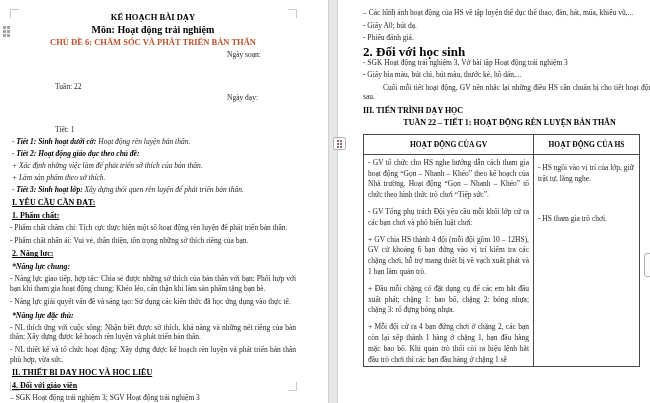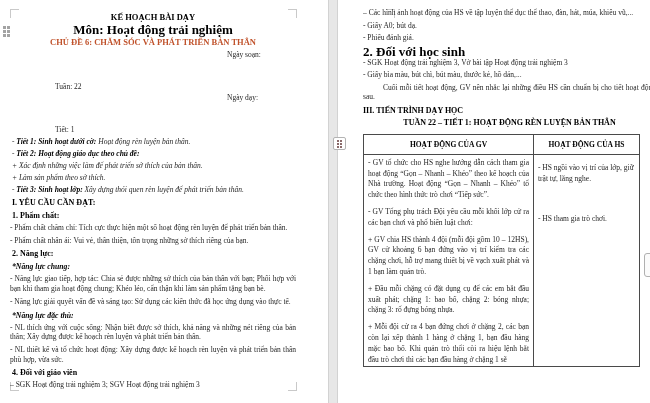--- a/index.html
+++ b/index.html
@@ -35,29 +35,29 @@
 
   
   .edge-widget { position:absolute; left:644px; top:253px; width:14px; height:22px;
                  border:1px solid #b0b0b0; border-radius:3px; background:#fbfbfb; }
 
   
   .content1 { position:absolute; left:10px; top:10px; width:286px;
               font-size:7.5px; line-height:9.7px; }
   .content1 p { margin:2px; }
   .doc-title { font-size:8.5px; line-height:11px; font-weight:bold; text-align:center; color:#000; margin:0 0 4px; }
-  .doc-mon   { font-size:13px;   line-height:10px; font-weight:bold; text-align:center; color:#000; margin:0 0 4px; }
+  .doc-mon   { font-size:10px;   line-height:10px; font-weight:bold; text-align:center; color:#000; margin:0 0 4px; }
   .doc-chude { font-size:8.5px; line-height:11px; font-weight:bold; text-align:center; color:#c0522b; margin:0 0 3px; }
   .meta-row { display:flex; line-height:10px; margin:0 0 1px; }
   .meta-row .m-a { margin-left:45px; width:172px;margin-top:32px; }
   .tiet-item { line-height:10px; margin:0 0 1px; }
   .bi { font-weight:bold; font-style:italic; color:#000; }
   .it { font-style:italic; }
   .plus-item { margin:0 0 1px 18px; line-height:10px; font-style:italic; }
-  .h-bold { font-size:8px; line-height:11px; font-weight:bold; color:#000; margin:2px 0 1px; }
+  .h-bold { font-size:8px; line-height:11px; font-weight:bold; color:#000; margin:2px 0 1px;text-decoration:underline; }
   .h-bi   { font-size:7.7px; line-height:11px; font-weight:bold; font-style:italic; color:#000; margin:0 0 1px; }
   .para { text-align:justify; margin:1px 0 3px !important; }
 
   
   .content2 { position:absolute; left:9px; top:8px; width:293px;
               font-size:7.5px; line-height:9.7px; }
   .content2 p { margin:0; }
   .r-just { text-align:justify; margin:0 0 3px !important; }
   .r-line { line-height:10px; margin:0 0 2px !important; }
   .r-indent { text-indent:20px; text-align:justify; margin:3px 0 3px !important; }
@@ -112,20 +112,21 @@
       <p class="h-bold">1. Phẩm chất:</p>
       <p class="para">- Phẩm chất chăm chỉ: Tích cực thực hiện một số hoạt động rèn luyện để phát triển bản thân.</p>
       <p class="para">- Phẩm chất nhân ái: Vui vẻ, thân thiện, tôn trọng những sở thích riêng của bạn.</p>
       <p class="h-bold">2. Năng lực:</p>
       <p class="h-bi">*Năng lực chung:</p>
       <p class="para">- Năng lực giao tiếp, hợp tác: Chia sẻ được những sở thích của bản thân với bạn; Phối hợp với bạn khi tham gia hoạt động chung; Khéo léo, cẩn thận khi làm sản phẩm tặng bạn bè.</p>
       <p class="para">- Năng lực giải quyết vấn đề và sáng tạo: Sử dụng các kiến thức đã học ứng dụng vào thực tế.</p>
       <p class="h-bi">*Năng lực đặc thù:</p>
       <p class="para">- NL thích ứng với cuộc sống: Nhận biết được sở thích, khả năng và những nét riêng của bản thân; Xây dựng được kế hoạch rèn luyện và phát triển bản thân.</p>
       <p class="para">- NL thiết kế và tổ chức hoạt động: Xây dựng được kế hoạch rèn luyện và phát triển bản thân phù hợp, vừa sức.</p>
+      <p class="h-bold">II. THIẾT BỊ DẠY HỌC VÀ HỌC LIỆU</p>
       <p class="h-bold">4. Đối với giáo viên</p>
       <p class="para">– SGK Hoạt động trải nghiệm 3; SGV Hoạt động trải nghiệm 3</p>
     </div>
   </div>
 
   <div class="page-gap"></div>
 
   <div class="page page-right">
     <div class="crop crop-tr" style="left:32px; top:9px;"></div>
 

